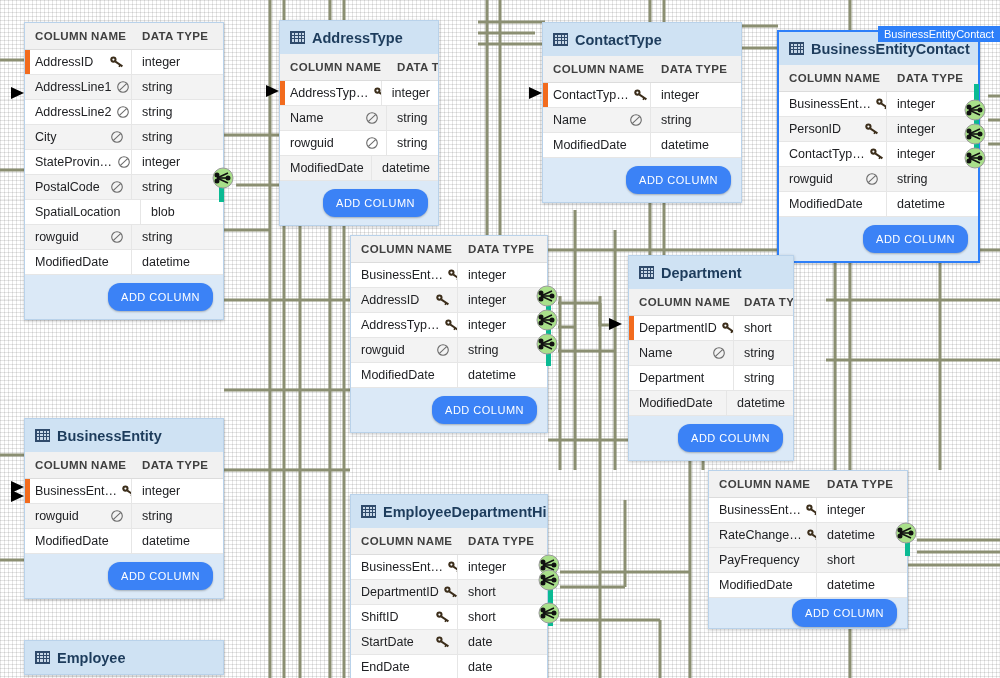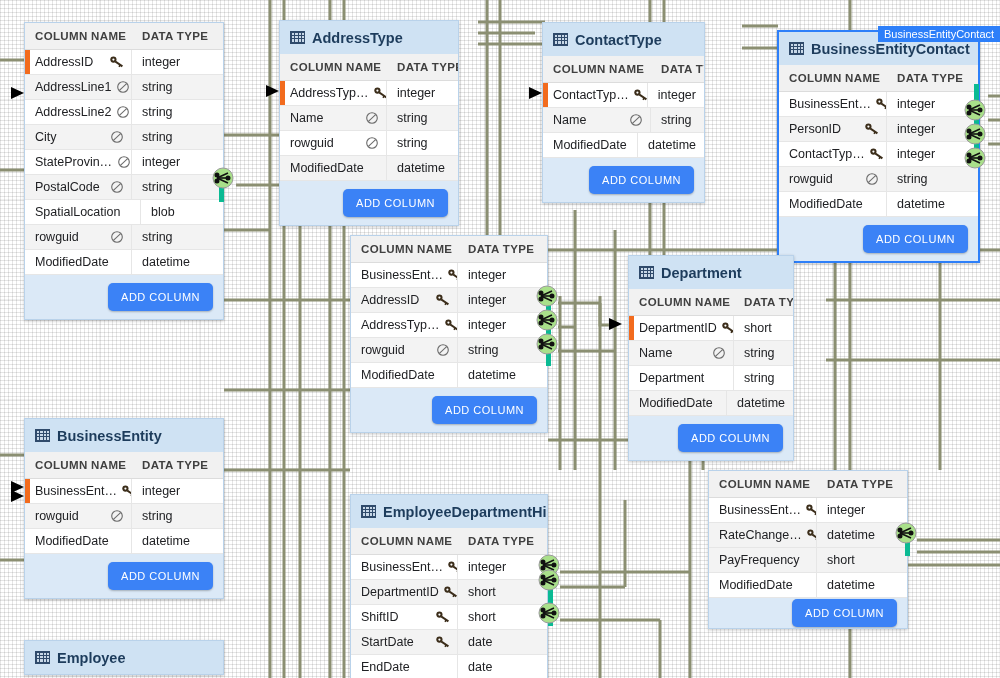--- a/index.html
+++ b/index.html
@@ -61,21 +61,21 @@
     border-right:1px solid #e6e6e6;
   }
   .cell-type{
     font-size:12.5px;color:#202124;padding:5px 8px 5px 10px;
     box-sizing:border-box;display:flex;align-items:center;white-space:nowrap;
   }
   .pk-bar{position:absolute;left:0;top:0;bottom:0;width:5px;background:#f26b1d;}
   .ico{flex:0 0 auto;width:16px;height:14px;display:block;}
   .foot{height:44px;display:flex;align-items:center;justify-content:flex-end;padding:0 10px;}
   .add-btn{
-    background:#3b82f6;color:#fff;border:none;border-radius:5px;
+    background:#3b82f6;color:#fff;border:none;border-radius:12px;
     font-size:11px;letter-spacing:.5px;font-family:"Liberation Sans", sans-serif;
     padding:8px 13px;cursor:pointer;box-shadow:0 1px 2px rgba(0,0,0,.25);
     white-space:nowrap;
   }
   .tooltip{
     position:absolute;background:#2d7ff9;color:#fff;font-size:11px;
     padding:2px 6px;white-space:nowrap;z-index:50;
   }
   .rel-mark{position:absolute;z-index:40;}
   .rel-arrow{position:absolute;z-index:45;}
@@ -245,21 +245,21 @@
             <div class="cell-name" style="width:107px">
               <span>ModifiedDate</span>
             </div>
             <div class="cell-type">datetime</div>
           </div>
         </div>
         <div class="foot">
           <button class="add-btn">ADD COLUMN</button>
         </div>
       </div>
-      <div class="table-card" style="left: 279px; top: 20px; width: 180px;">
+      <div class="table-card" style="left: 279px; top: 20px; width: 160px;">
         <div class="tbl-title">
           <span class="tbl-icon"></span>
           <span>AddressType</span>
         </div>
         <div class="grid-wrap">
           <div class="hdr-row">
             <div class="hdr-cell" style="width:107px">COLUMN NAME</div>
             <div class="hdr-cell">DATA TYPE</div>
           </div>
           <div class="row odd">
@@ -300,21 +300,21 @@
             <div class="cell-name" style="width:107px">
               <span>ModifiedDate</span>
             </div>
             <div class="cell-type">datetime</div>
           </div>
         </div>
         <div class="foot">
           <button class="add-btn">ADD COLUMN</button>
         </div>
       </div>
-      <div class="table-card" style="left: 542px; top: 22px; width: 163px;">
+      <div class="table-card" style="left: 542px; top: 22px; width: 200px;">
         <div class="tbl-title">
           <span class="tbl-icon"></span>
           <span>ContactType</span>
         </div>
         <div class="grid-wrap">
           <div class="hdr-row">
             <div class="hdr-cell" style="width:108px">COLUMN NAME</div>
             <div class="hdr-cell">DATA TYPE</div>
           </div>
           <div class="row odd">

